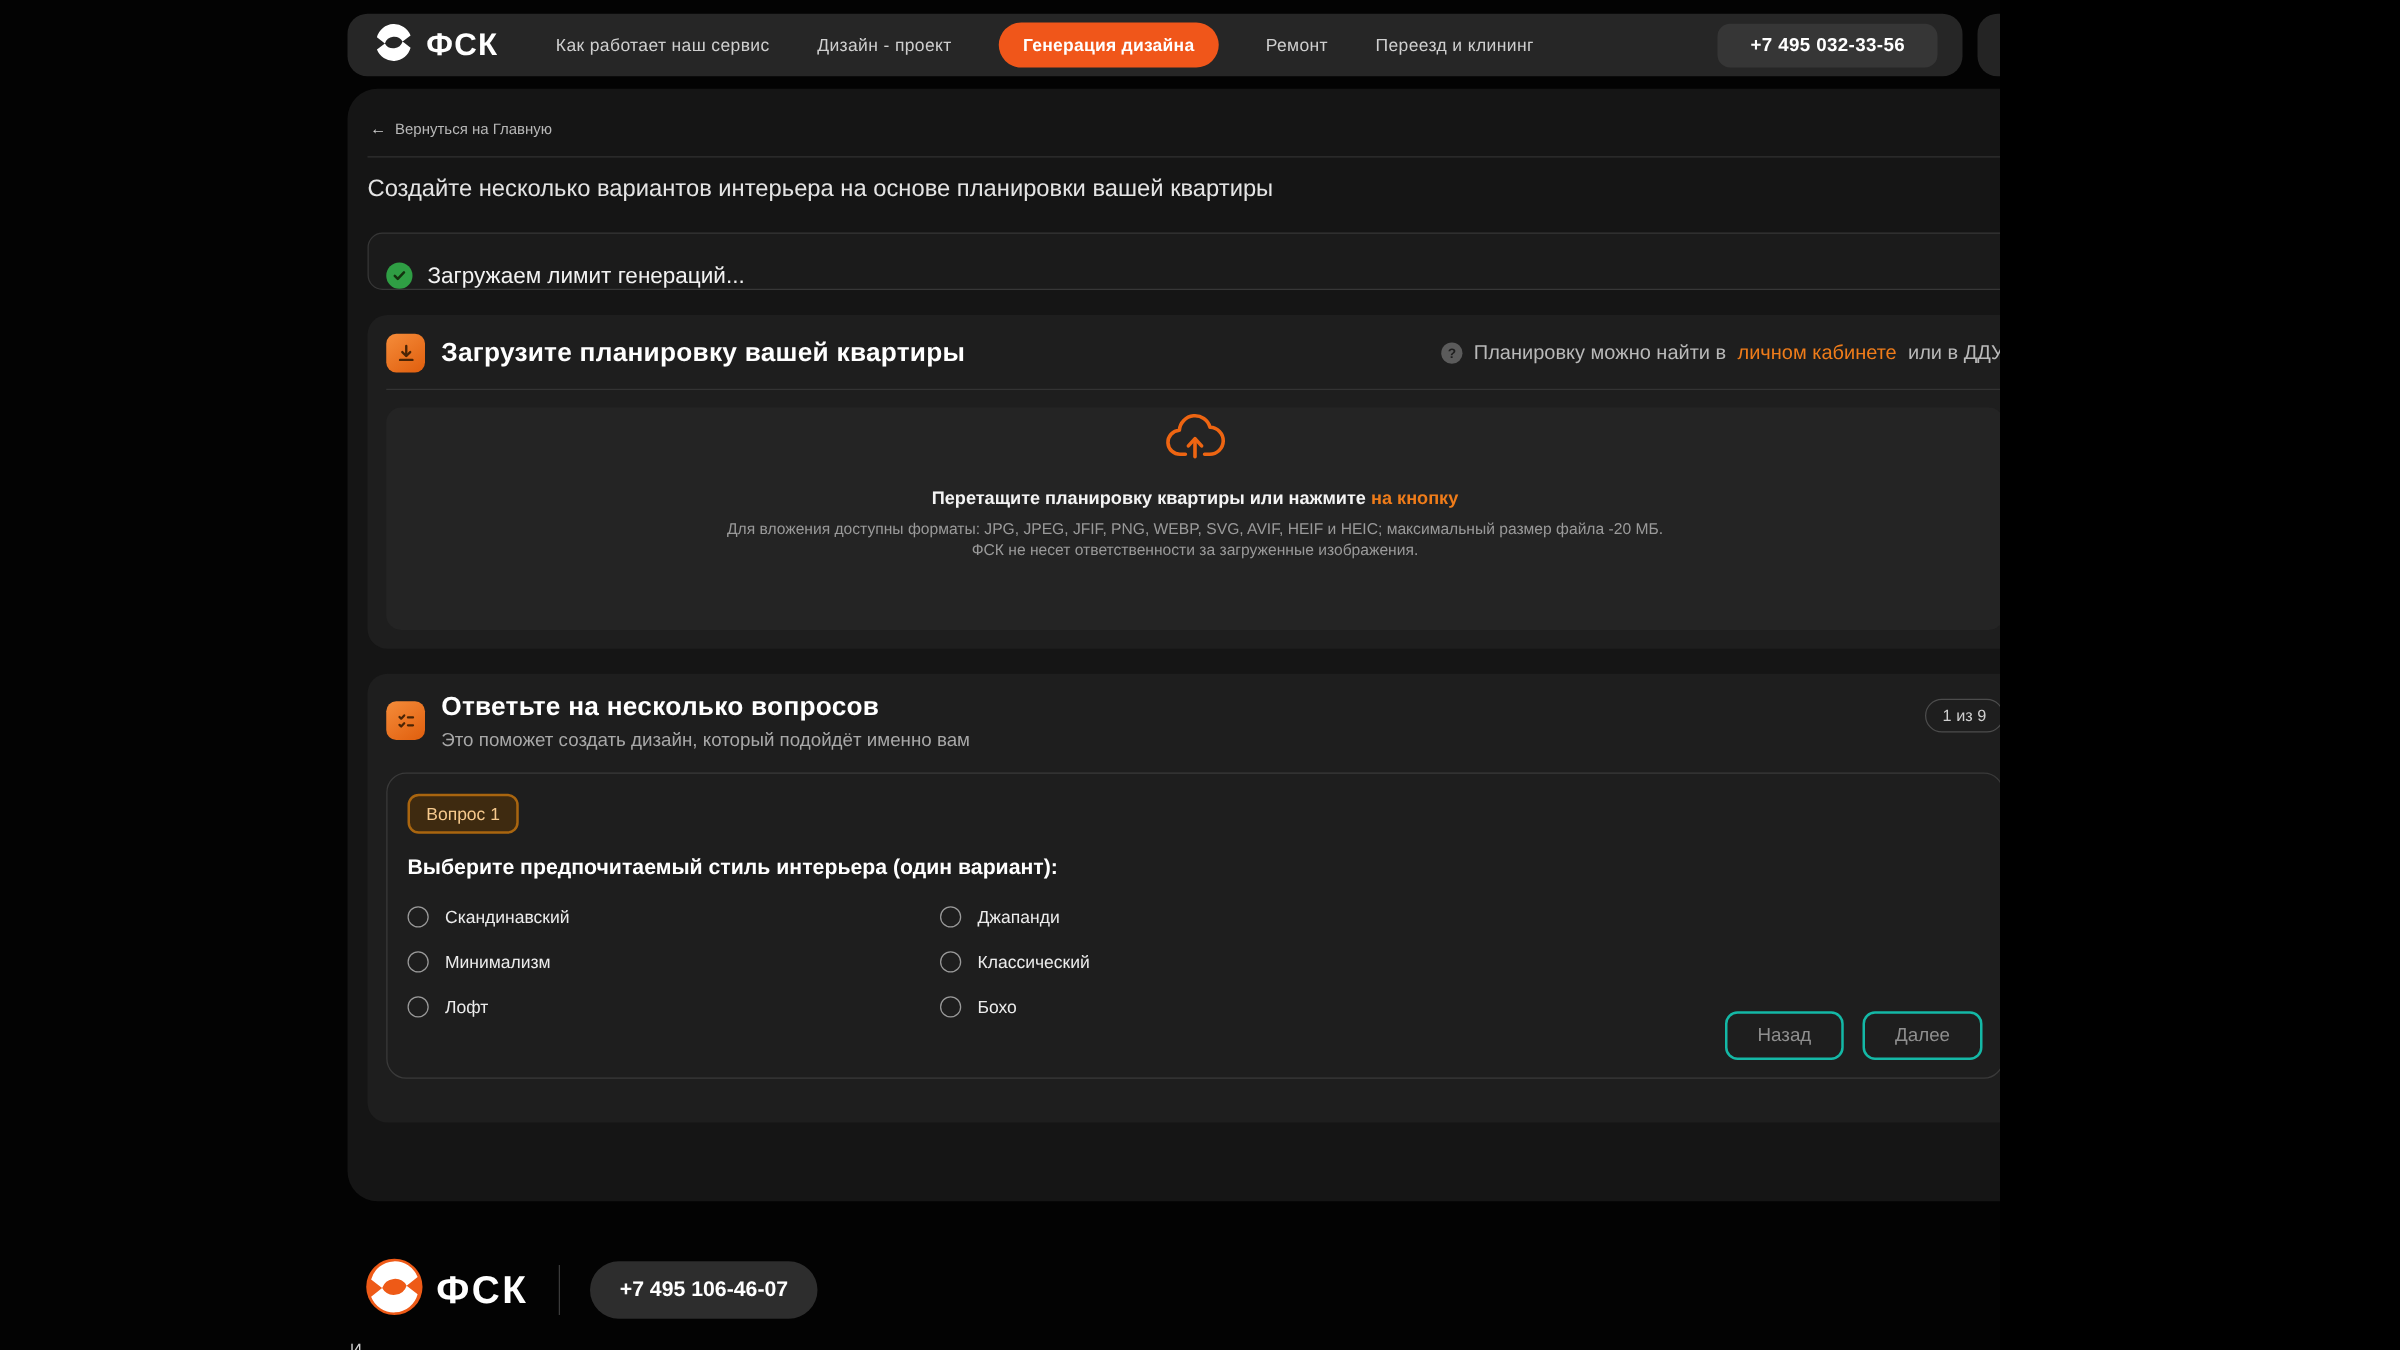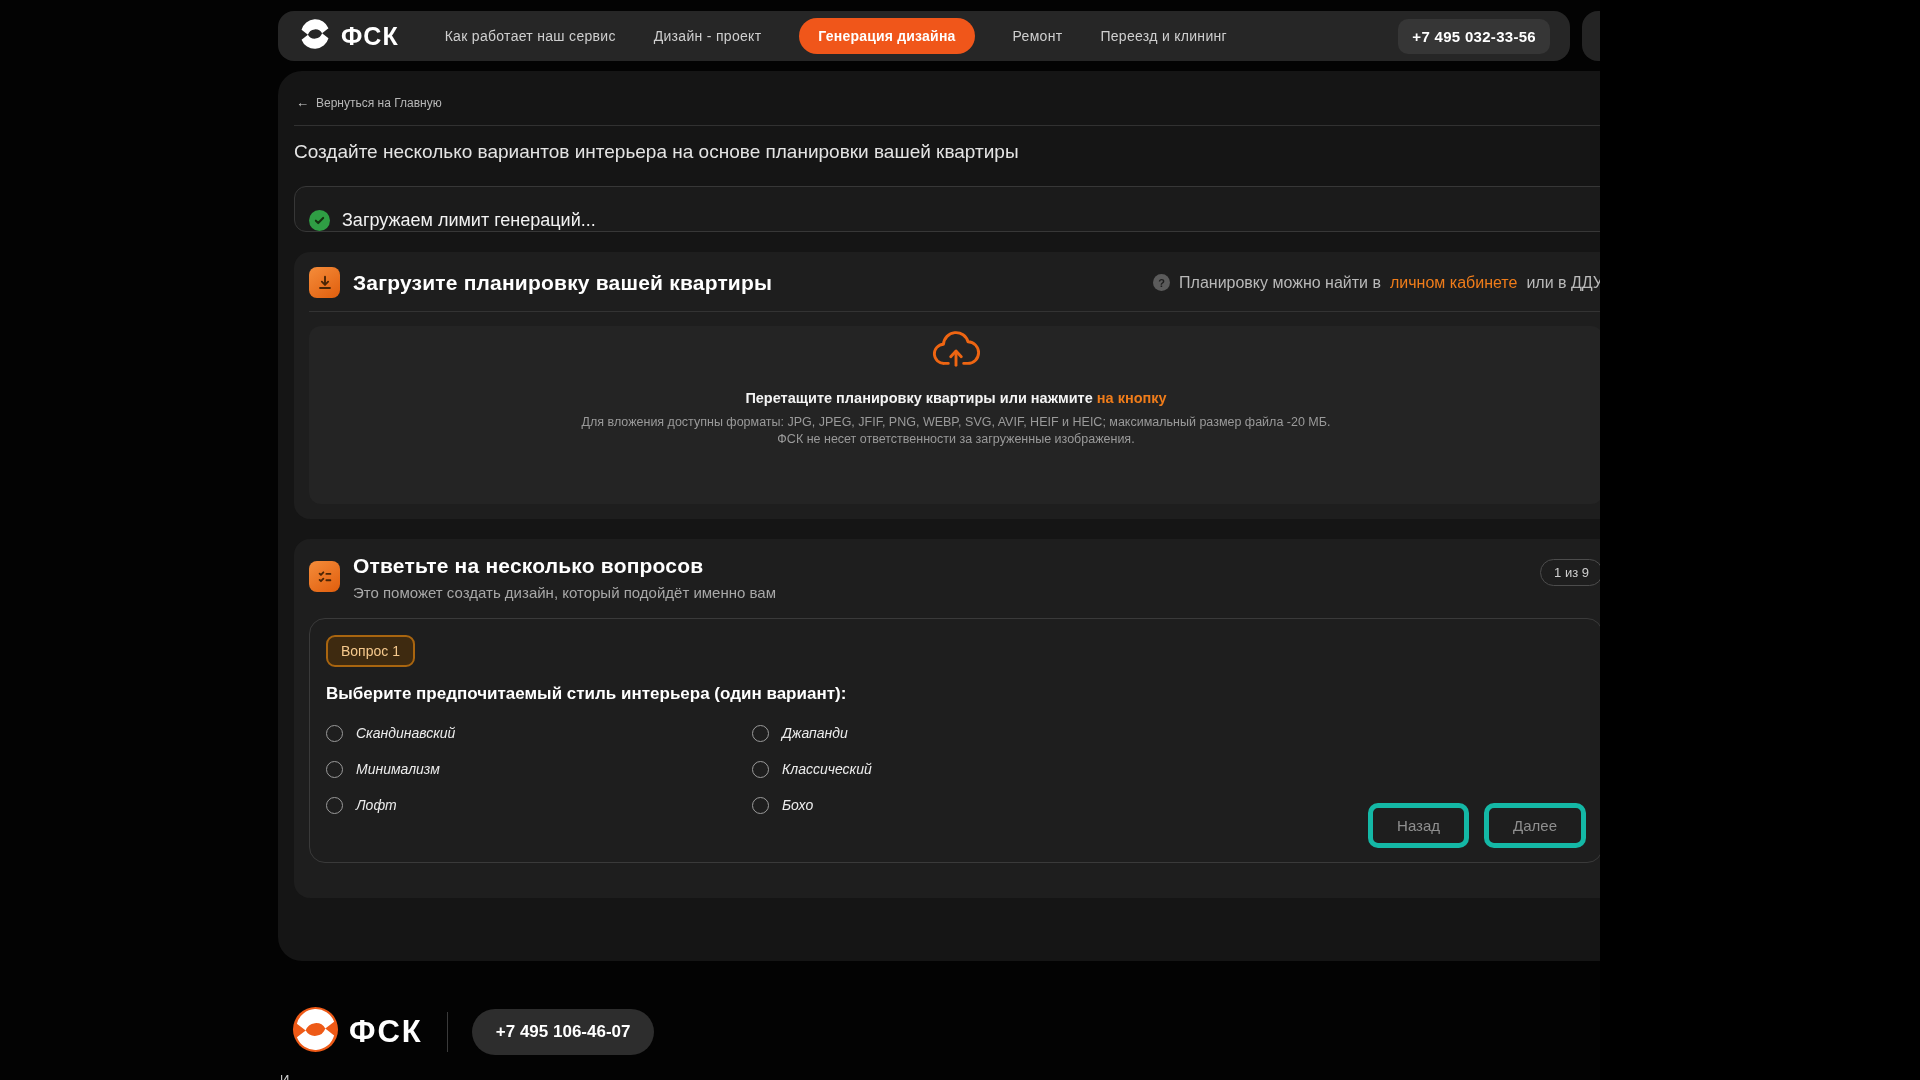--- a/index.html
+++ b/index.html
@@ -11,21 +11,21 @@
   .navbar { position:absolute; left:278px; top:11px; width:1292px; height:50px;
     background:#262626; border-radius:16px; display:flex; align-items:center; padding:0 20px; }
   .nav-logo { display:flex; align-items:center; gap:9px; margin-right:46px; }
   .nav-logo .logo-text { color:#fff; font-size:25px; font-weight:800; letter-spacing:1px; }
   .nav-items { display:flex; align-items:center; gap:38px; }
   .nav-item { color:#cfcfcf; font-size:14px; letter-spacing:.3px; cursor:pointer; white-space:nowrap; }
   .nav-btn { background:#F0561A; color:#fff; font-size:14px; font-weight:600; letter-spacing:.2px;
     padding:10px 19px; border-radius:999px; cursor:pointer; white-space:nowrap; }
   .nav-spacer { flex:1; }
   .nav-phone { background:#363636; color:#fff; font-size:15px; font-weight:700; letter-spacing:.3px;
-    padding:9px 14px; border-radius:10px; cursor:pointer; white-space:nowrap; }
+    padding:9px 26px; border-radius:10px; cursor:pointer; white-space:nowrap; }
   .profile-btn { position:absolute; left:1582px; top:11px; width:53px; height:50px; background:#242424;
     border-radius:16px; display:flex; align-items:center; justify-content:center; cursor:pointer; }
 
   
   .main-card { position:absolute; left:278px; top:71px; width:1356px; height:890px;
     background:#151515; border-radius:24px; padding:16px; }
   .back-link { display:flex; align-items:center; gap:7px; color:#b7b7b7; font-size:12px;
     margin:8px 0 0 2px; cursor:pointer; width:max-content; }
   .back-link .arrow { font-size:13px; color:#cfcfcf; }
   .top-divider { height:1px; background:#313131; margin-top:15px; }
@@ -68,23 +68,23 @@
 
   .question-card { position:relative; margin-top:17px; height:245px; border:1px solid #3a3a3a;
     border-radius:16px; padding:16px; }
   .question-badge { display:inline-block; background:#3e2a10; border:2px solid #a9650f;
     color:#f6c98d; font-size:14px; font-weight:500; border-radius:9px; padding:6px 13px; }
   .question-text { color:#fff; font-size:17px; font-weight:700; margin-top:17px; }
   .options { margin-top:11px; display:grid; grid-template-columns:426px auto;
     grid-template-rows:repeat(3,36px); grid-auto-flow:column; align-items:center; }
   .option { display:flex; align-items:center; gap:13px; cursor:pointer; width:max-content; }
   .radio { width:17px; height:17px; border-radius:50%; border:1.5px solid #9a9a9a; flex:0 0 auto; }
-  .option .lbl { color:#ececec; font-size:14px;font-style:italic; }
+  .option .lbl { color:#ececec; font-size:14px; }
   .q-buttons { position:absolute; right:16px; bottom:14px; display:flex; gap:15px; }
-  .q-btn { border:5px solid #14b8a6; background:transparent; color:#8f8f8f; font-size:15px;
+  .q-btn { border:2px solid #14b8a6; background:transparent; color:#8f8f8f; font-size:15px;
     border-radius:10px; padding:9px 24px; font-family:inherit; }
 
   
   .footer { position:absolute; left:292px; top:1006px; display:flex; align-items:center; }
   .footer-logo { display:flex; align-items:center; gap:10px; }
   .footer-logo .logo-text { color:#fff; font-size:31px; font-weight:800; letter-spacing:2px; }
   .footer-divider { width:1px; height:40px; background:#3a3a3a; margin:0 24px; }
   .footer-phone { background:#2d2d2d; color:#fff; font-size:17px; font-weight:600;
     border-radius:999px; padding:13px 24px; cursor:pointer; white-space:nowrap; }
   .footer-partial { position:absolute; left:280px; top:1072px; height:8px; overflow:hidden;

